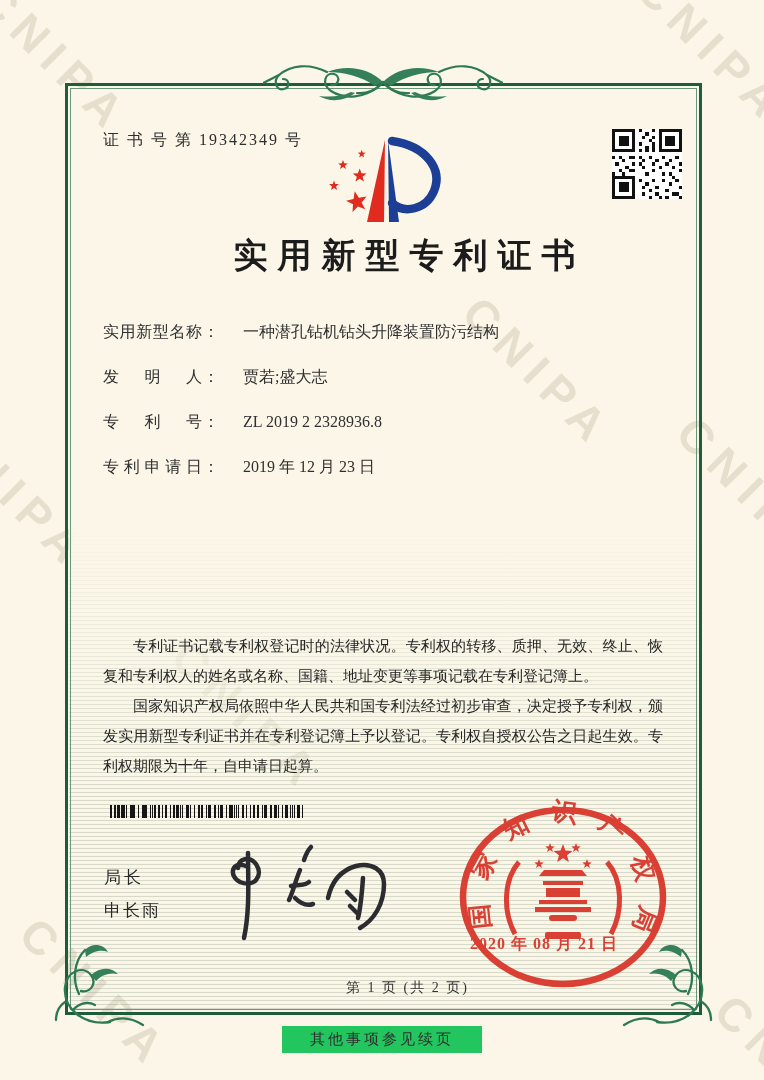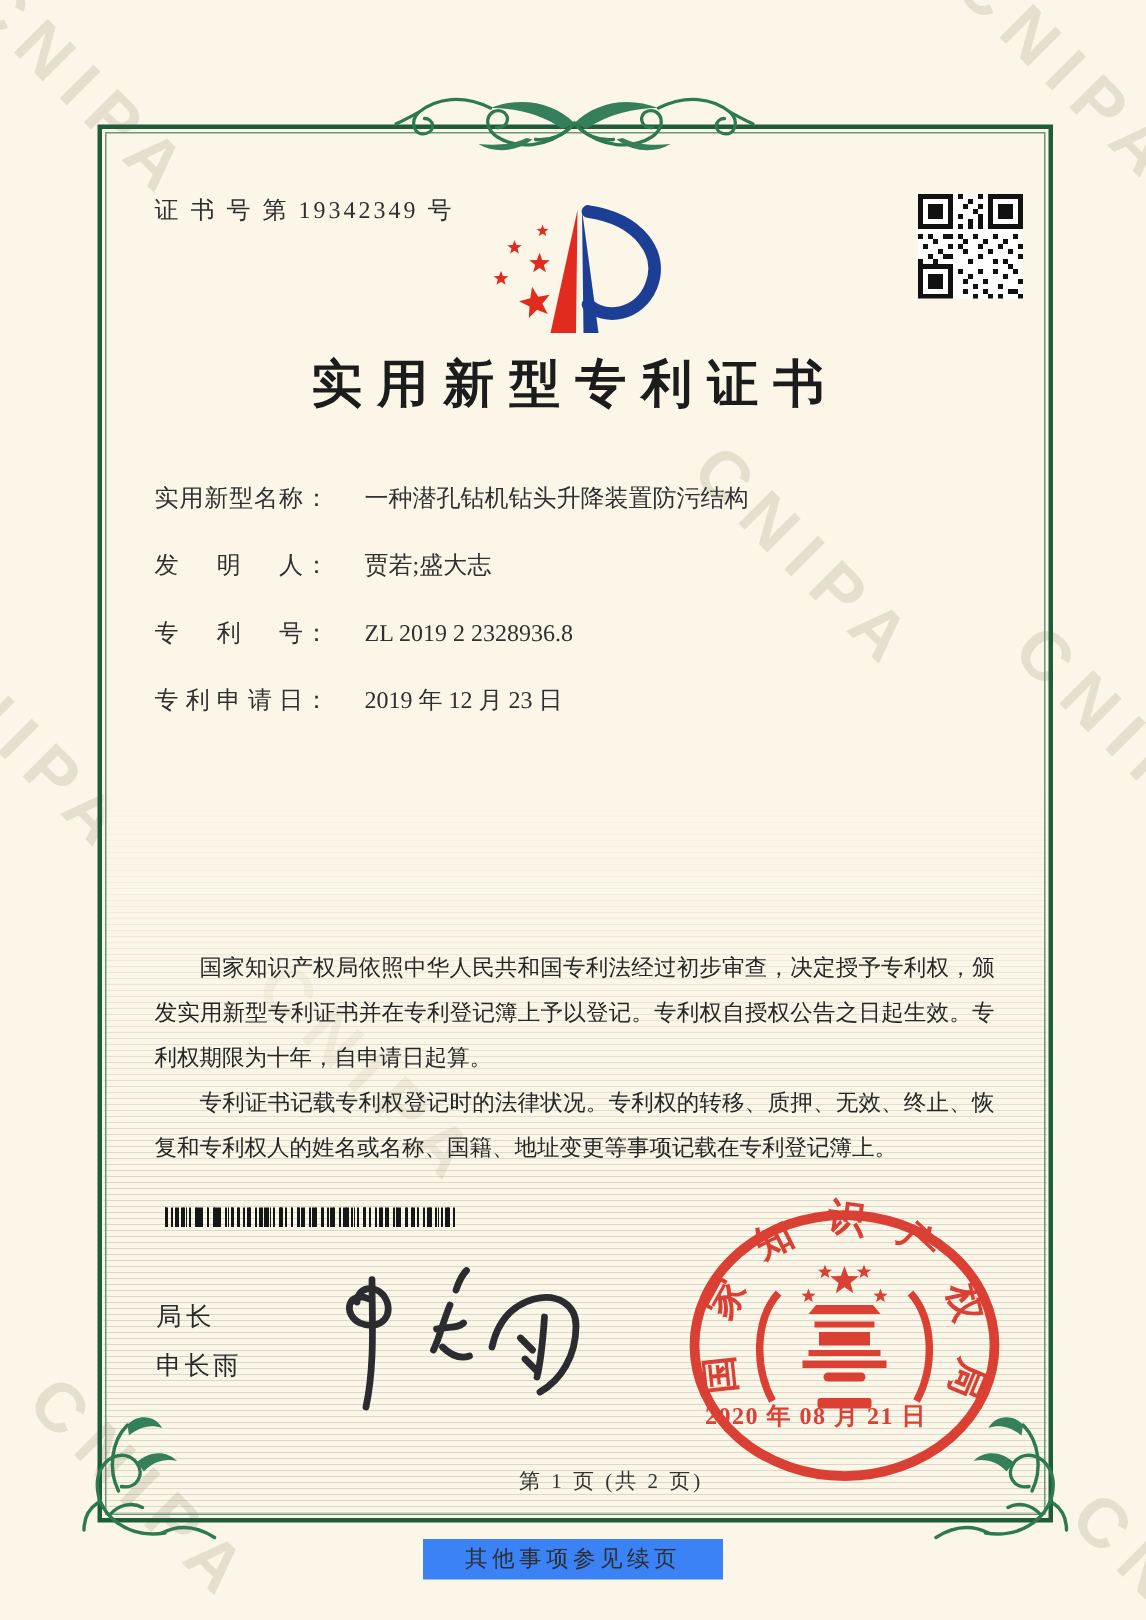--- a/index.html
+++ b/index.html
@@ -14,41 +14,41 @@
       background:linear-gradient(180deg,#fbf6e8 0%,rgba(251,246,232,0) 55%),
                  repeating-linear-gradient(180deg,rgba(118,144,120,.28) 0 1px,rgba(118,144,120,0) 1px 4px);}
   .border-outer{position:absolute;left:65px;top:83px;width:631px;height:926px;
       border:3px solid #1e5c3a;z-index:2;}
   .border-inner{position:absolute;inset:2px;border:1px solid #6b9579;}
   .orn{position:absolute;z-index:3;}
   .cert-no{position:absolute;left:103px;top:130px;z-index:4;font-size:16px;letter-spacing:2px;color:#2e2e2e;}
   .logo{position:absolute;left:326px;top:124px;z-index:4;}
   .qr{position:absolute;left:612px;top:129px;z-index:4;}
   .title{position:absolute;left:65px;width:637px;top:233px;z-index:4;text-align:center;
-      font-size:34px;font-weight:700;letter-spacing:10px;color:#1c1c1c;white-space:nowrap;}
+      font-size:34px;font-weight:700;letter-spacing:10px;color:#1c1c1c;white-space:nowrap;padding-left:26px;}
   .row{position:absolute;left:103px;z-index:4;font-size:16px;color:#303030;white-space:nowrap;}
   .lbl{display:inline-block;width:99px;text-align:justify;text-align-last:justify;}
   .colon{margin-left:1px;}
   .val{margin-left:24px;}
   .grant2{margin-left:60px;}
   .body-text{position:absolute;left:103px;top:631px;width:560px;z-index:4;font-size:15px;
       line-height:30px;color:#262626;text-align:justify;}
   .body-text p{margin:0;text-indent:2em;}
   .barcode{position:absolute;left:110px;top:805px;width:194px;height:13px;z-index:4;
       background:repeating-linear-gradient(90deg,#161616 0 1.5px,transparent 1.5px 4px),
                  repeating-linear-gradient(90deg,#161616 0 1px,transparent 1px 7px),
                  repeating-linear-gradient(90deg,#161616 0 2px,transparent 2px 11px);}
   .signer-title{position:absolute;left:104px;top:866px;z-index:4;font-size:17px;letter-spacing:3px;}
   .signer-name{position:absolute;left:104px;top:899px;z-index:4;font-size:17px;letter-spacing:2px;}
   .signature{position:absolute;left:208px;top:842px;z-index:4;}
   .seal{position:absolute;left:451px;top:786px;z-index:5;opacity:.93;}
   .page-info{position:absolute;left:65px;width:685px;top:979px;z-index:4;text-align:center;
       font-size:14px;letter-spacing:2px;color:#333;}
   .footer-note{position:absolute;left:0;right:0;top:1026px;z-index:4;text-align:center;}
-  .footer-note span{display:inline-block;background:#3b82f6;padding:4px 28px;font-size:15px;
+  .footer-note span{display:inline-block;background:#22c55e;padding:4px 28px;font-size:15px;
       letter-spacing:3px;color:#2e2e2e;}
   .mirror{transform:scaleX(-1);}
 </style>
 </head>
 <body>
 
 <div class="page">
 
   <svg width="0" height="0" style="position:absolute" aria-hidden="true">
     <defs>
@@ -150,22 +150,22 @@
     <span class="lbl">发明人</span><span class="colon">：</span><span class="val">贾若;盛大志</span>
   </div>
   <div class="row" style="top:412px">
     <span class="lbl">专利号</span><span class="colon">：</span><span class="val">ZL 2019 2 2328936.8</span>
   </div>
   <div class="row" style="top:457px">
     <span class="lbl">专利申请日</span><span class="colon">：</span><span class="val">2019 年 12 月 23 日</span>
   </div>
 
   <div class="body-text">
+    <p>专利证书记载专利权登记时的法律状况。专利权的转移、质押、无效、终止、恢复和专利权人的姓名或名称、国籍、地址变更等事项记载在专利登记簿上。</p>
     <p>国家知识产权局依照中华人民共和国专利法经过初步审查，决定授予专利权，颁发实用新型专利证书并在专利登记簿上予以登记。专利权自授权公告之日起生效。专利权期限为十年，自申请日起算。</p>
-    <p>专利证书记载专利权登记时的法律状况。专利权的转移、质押、无效、终止、恢复和专利权人的姓名或名称、国籍、地址变更等事项记载在专利登记簿上。</p>
   </div>
 
   <div class="barcode"></div>
 
   <div class="signer-title">局长</div>
   <div class="signer-name">申长雨</div>
 
   <svg class="signature" width="200" height="100" viewBox="0 0 200 100">
     <g stroke="#2b2b30" stroke-width="4.5" fill="none" stroke-linecap="round" stroke-linejoin="round">
       <path d="M38,24 C24,18 20,34 32,40 C46,46 56,34 48,22 C42,14 30,16 30,26"></path>

